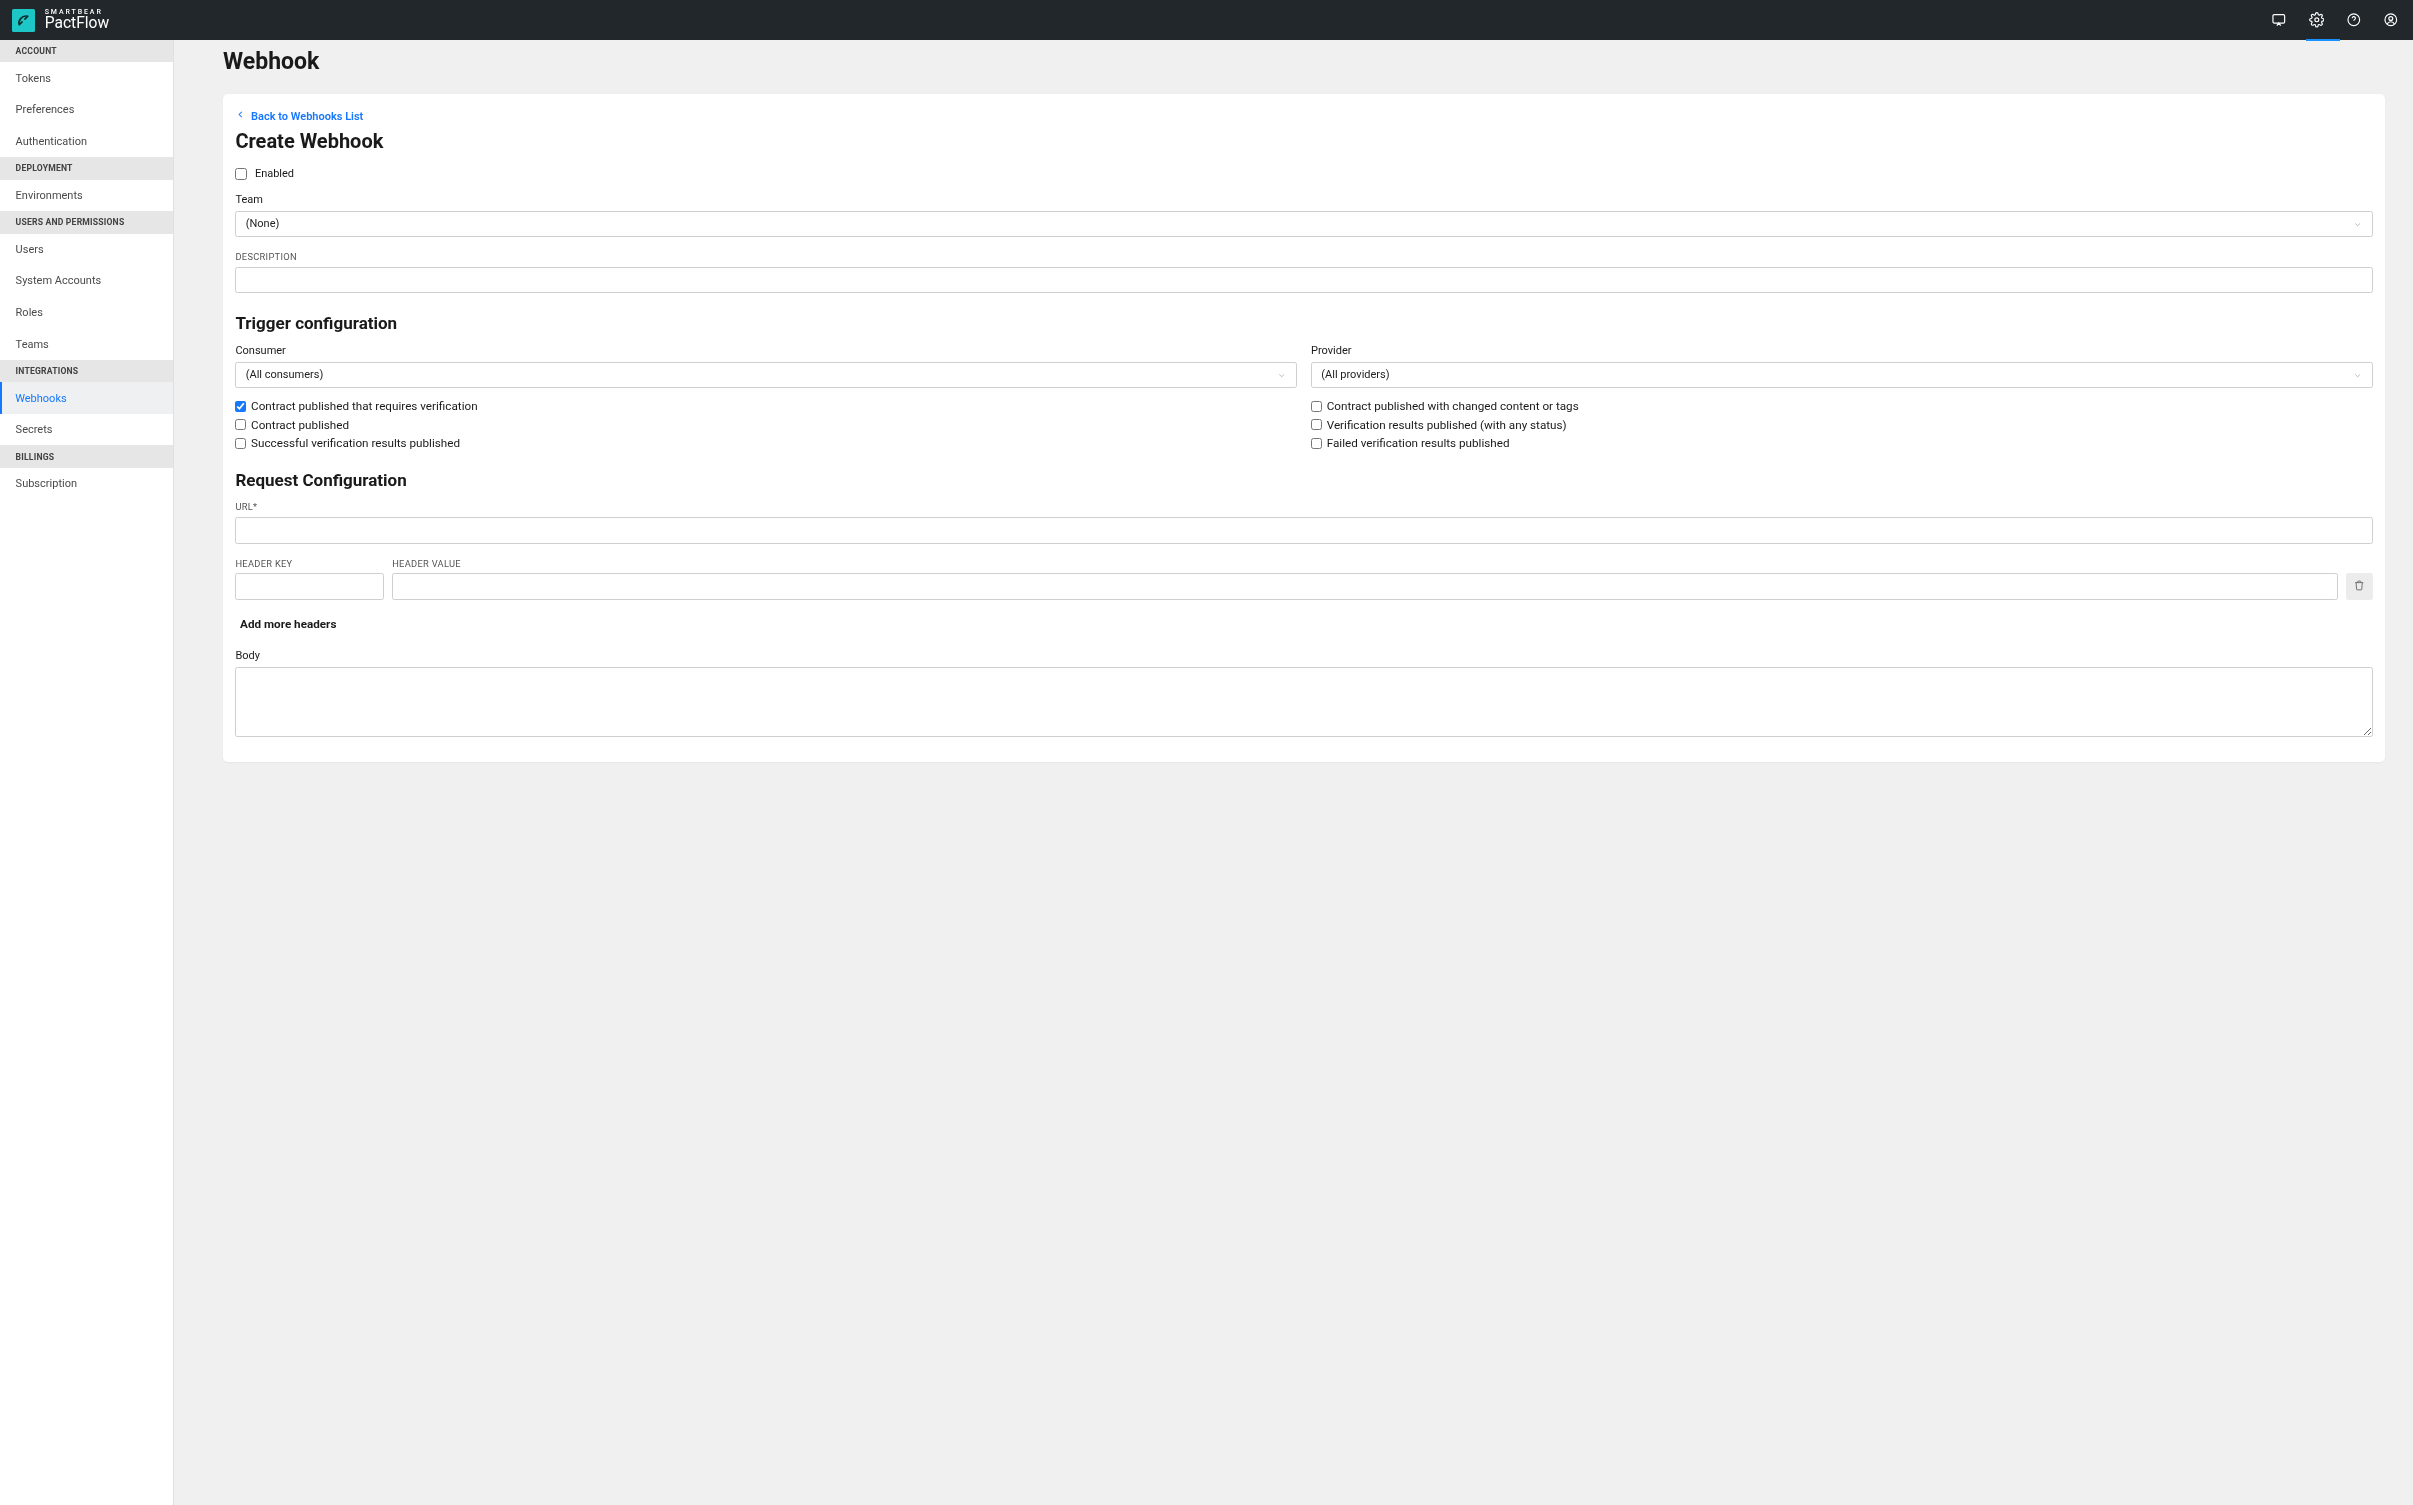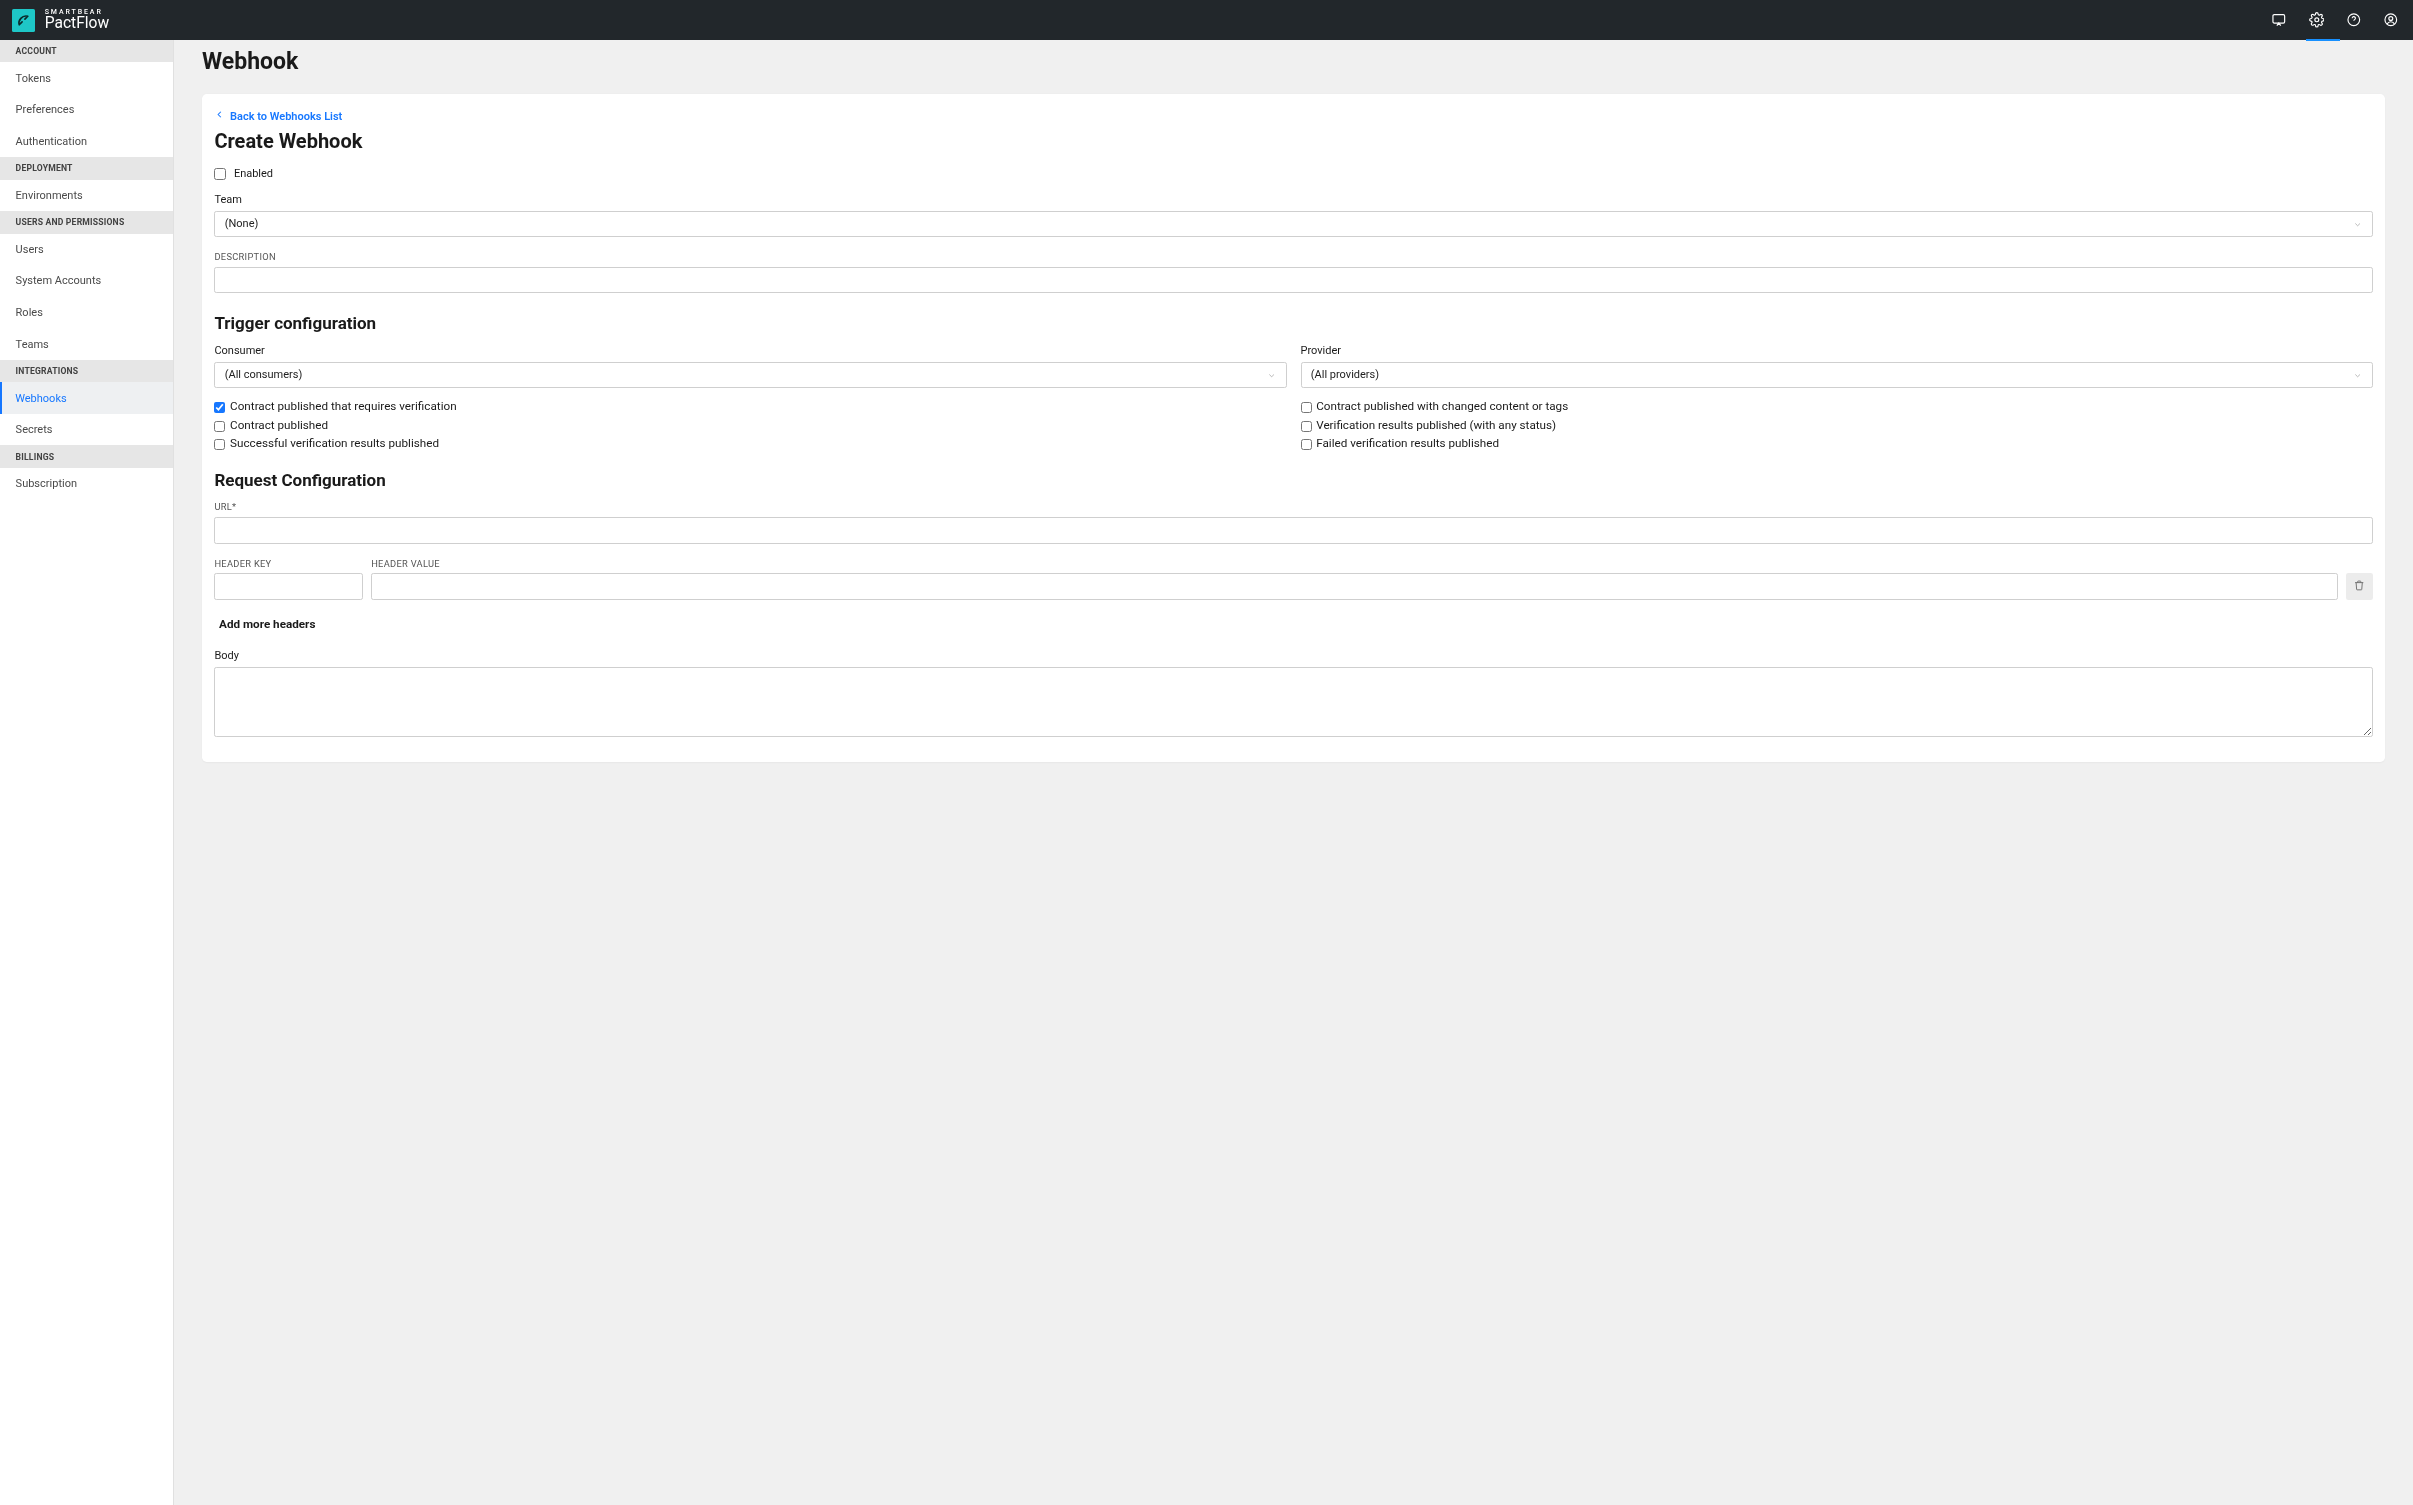--- a/index.html
+++ b/index.html
@@ -49,21 +49,21 @@
     content: "";
     position: absolute;
     bottom: -11.7px;
     left: -1.6px;
     width: 34px;
     height: 2.3px;
     background: #1890ff;
   }
 
   
-  .shell { display: flex; min-height: calc(100% - 40px); }
+  .shell { display: flex; min-height: calc(100% - 40px); gap: 21px; }
   .sidebar {
     width: 174px;
     background: #fff;
     border-right: 0.8px solid #e0e0e0;
     font-size: 11px;
   }
   .side-section-header {
     background: #e6e6e6;
     font-size: 8.6px;
     font-weight: 700;
@@ -178,21 +178,21 @@
     grid-template-columns: 1fr 1fr;
     gap: 14px;
   }
 
   .event-cols {
     display: grid;
     grid-template-columns: 1fr 1fr;
     gap: 4.7px 14px;
     margin-top: 11px;
   }
-  .event-item { display: flex; align-items: flex-end; gap: 4.7px; font-size: 11.7px; }
+  .event-item { display: flex; align-items: center; gap: 4.7px; font-size: 11.7px; }
   .event-item input[type=checkbox] { width: 11px; height: 11px; }
   .event-item input[type=checkbox].checked-blue { accent-color: #1677ff; }
 
   .headers-row {
     display: grid;
     grid-template-columns: 149px 1fr 26.4px;
     gap: 7.8px;
     align-items: end;
   }
   .trash-btn {

